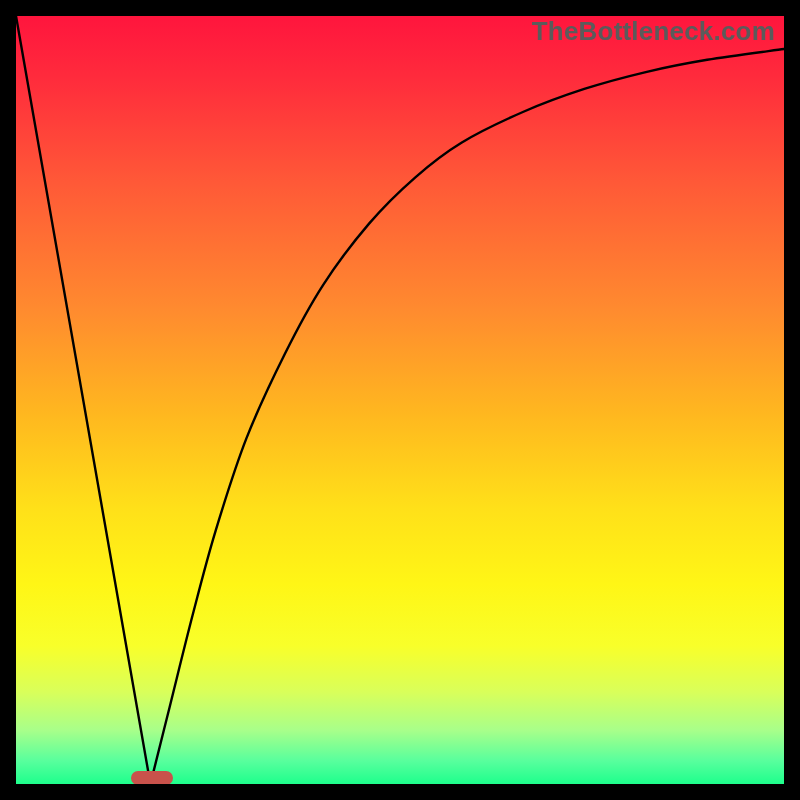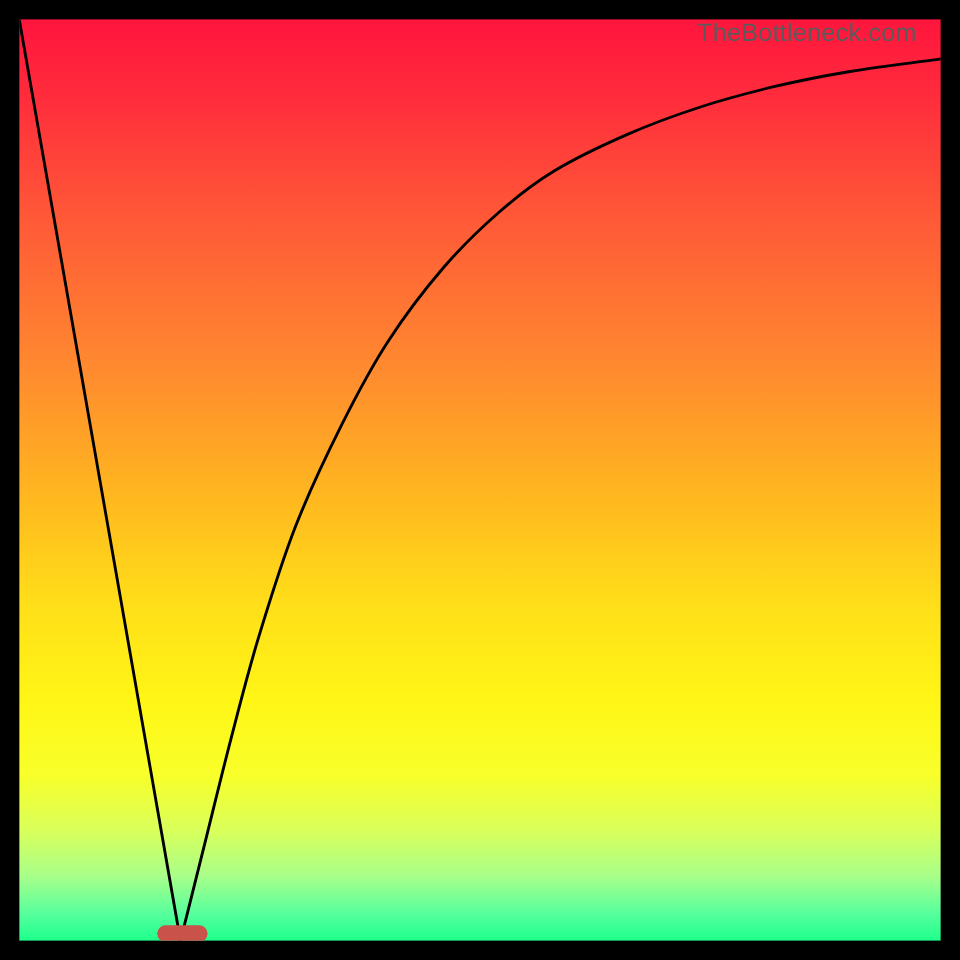--- a/index.html
+++ b/index.html
@@ -45,24 +45,24 @@
       #f8ff2a 82%,
       #d9ff5a 88%,
       #a8ff8a 93%,
       #58ff9d 97%,
       #1eff8c 100%
     );
   }
   .watermark {
     position: absolute;
     top: 0;
-    right: 20px;
+    right: 9px;
     color: #5b5b5b;
-    font-size: 21px;
-    font-weight: 400;
+    font-size: 26px;
+    font-weight: 700;
     letter-spacing: 0.2px;
     user-select: none;
   }
   svg.curves {
     position: absolute;
     top: 0;
     left: 0;
     width: 768px;
     height: 768px;
   }

